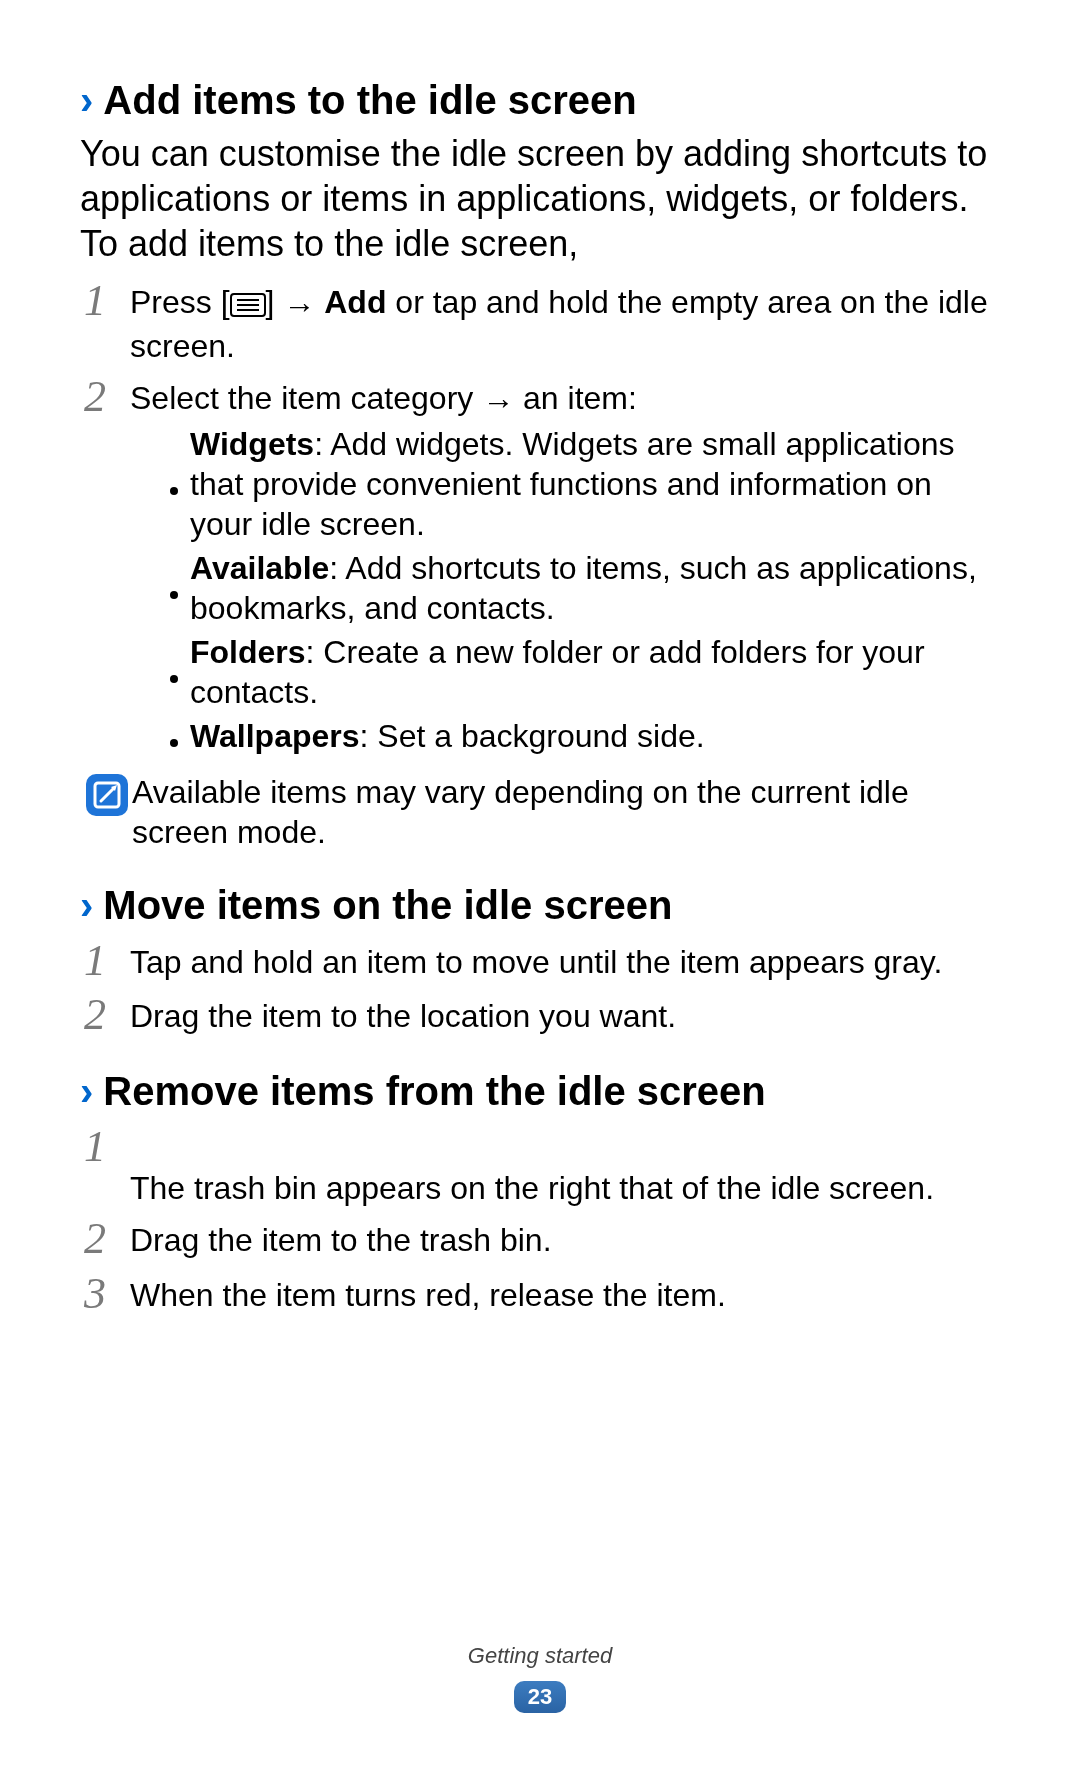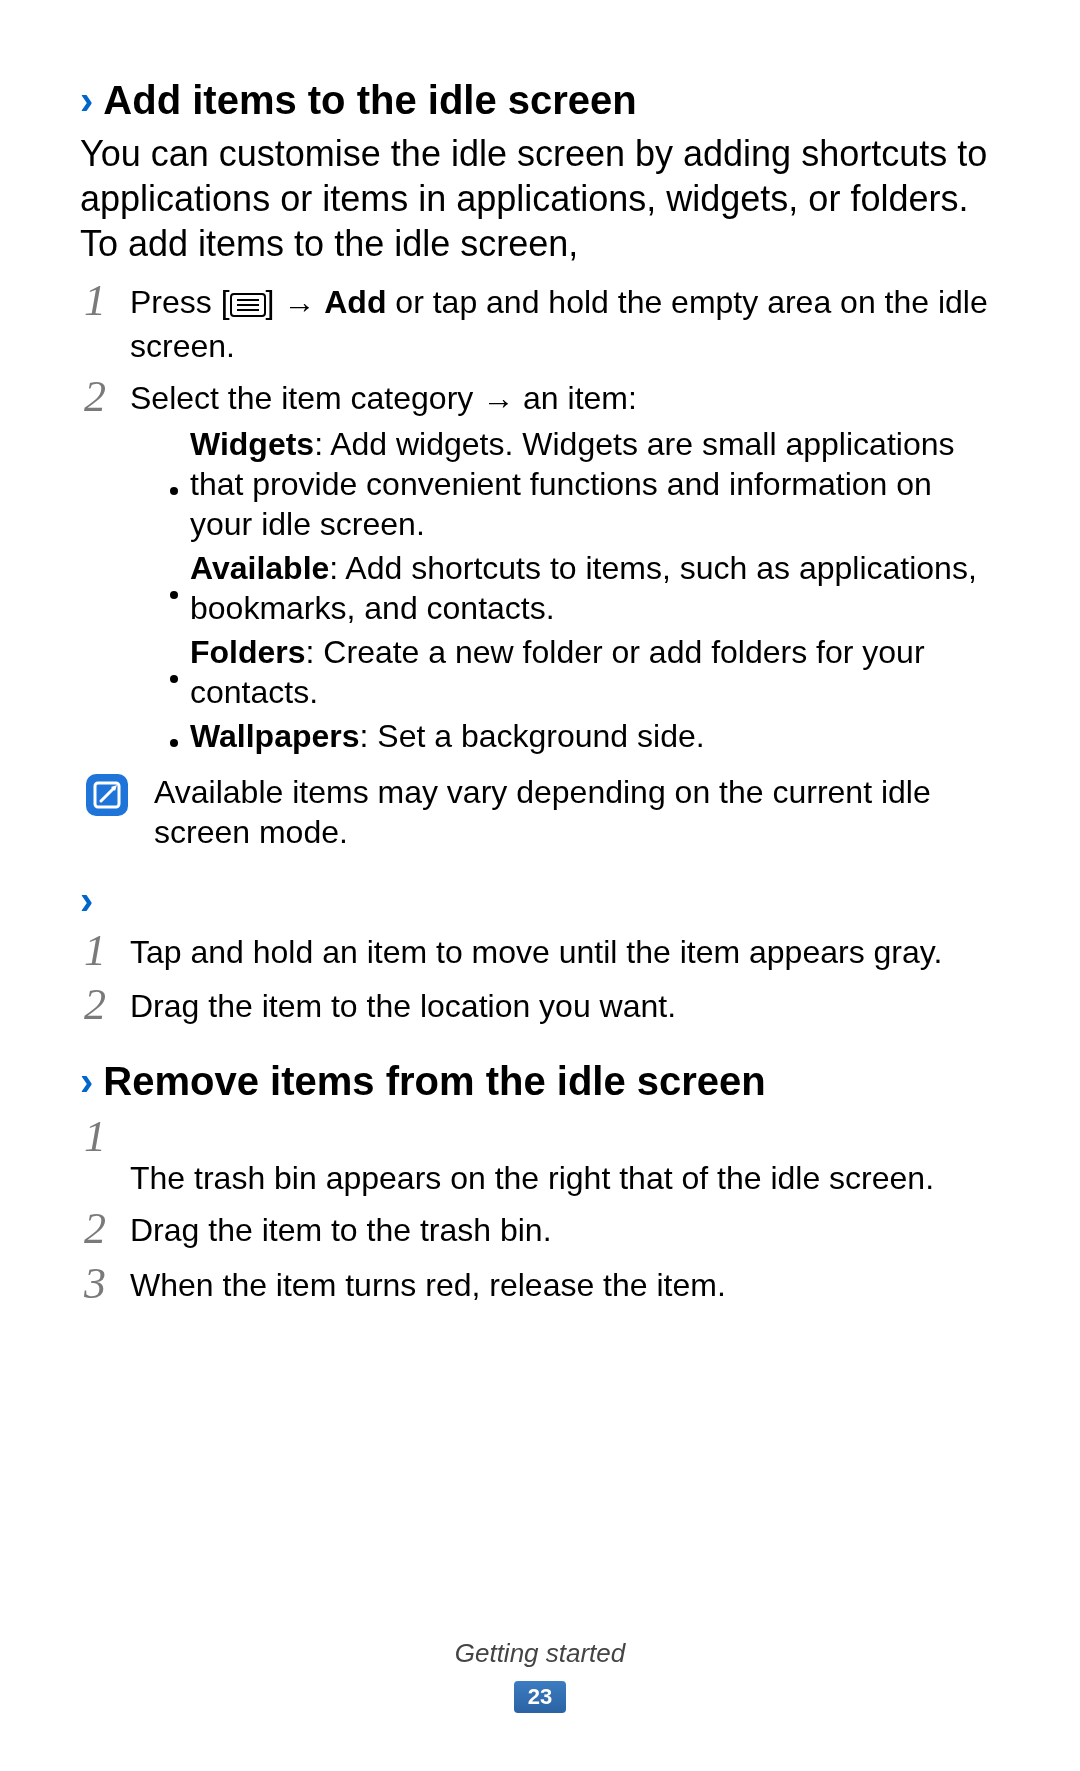--- a/index.html
+++ b/index.html
@@ -76,50 +76,50 @@
   .dot {
     width: 8px; height: 8px; border-radius: 50%;
     background: #000;
     margin-top: 14px;
     flex: 0 0 auto;
   }
   .bul-body { flex: 1; font-size: 32px; }
   .note {
     display: flex;
     align-items: flex-start;
-    gap: 24px;
+    gap: 2px;
     margin: 10px 0 18px 4px;
     justify-content: center;
   }
   .note-icon {
     width: 46px; height: 46px; flex: 0 0 auto;
     margin-top: 2px;
   }
   .note-body { flex: 1; font-size: 32px; padding-top: 2px; }
   .footer {
     position: absolute;
     left: 0; right: 0;
     bottom: 58px;
     text-align: center;
   }
   .footer-chapter {
     font-style: italic;
-    font-size: 26px;
+    font-size: 22px;
     color: #444;
     margin-bottom: 4px;
   }
   .page-badge {
     display: inline-block;
     background: #2f6fb0;
     background: linear-gradient(#3c7cc0, #2a63a4);
     color: #fff;
     font-size: 22px;
     font-weight: 600;
     padding: 2px 14px;
-    border-radius: 4px;
+    border-radius: 10px;
   }
 </style>
 </head>
 <body>
 
 <div class="page">
 
   <div class="sec-head first">
     <span class="chev">›</span>
     <span class="sec-title">Add items to the idle screen</span>
@@ -170,20 +170,21 @@
         <rect x="11" y="11" width="24" height="24" rx="3" ry="3" fill="none" stroke="#fff" stroke-width="3"></rect>
         <line x1="17" y1="29" x2="29" y2="17" stroke="#fff" stroke-width="3" stroke-linecap="round"></line>
         <polygon points="27,15 31,19 33,13" fill="#fff"></polygon>
       </svg>
     </span>
     <div class="note-body">Available items may vary depending on the current idle screen mode.</div>
   </div>
 
   <div class="sec-head">
     <span class="chev">›</span>
+    <span class="sec-title">Move items on the idle screen</span>
   </div>
   <div class="step">
     <div class="step-num">1</div>
     <div class="step-body">Tap and hold an item to move until the item appears gray.</div>
   </div>
   <div class="step">
     <div class="step-num">2</div>
     <div class="step-body">Drag the item to the location you want.</div>
   </div>
 

